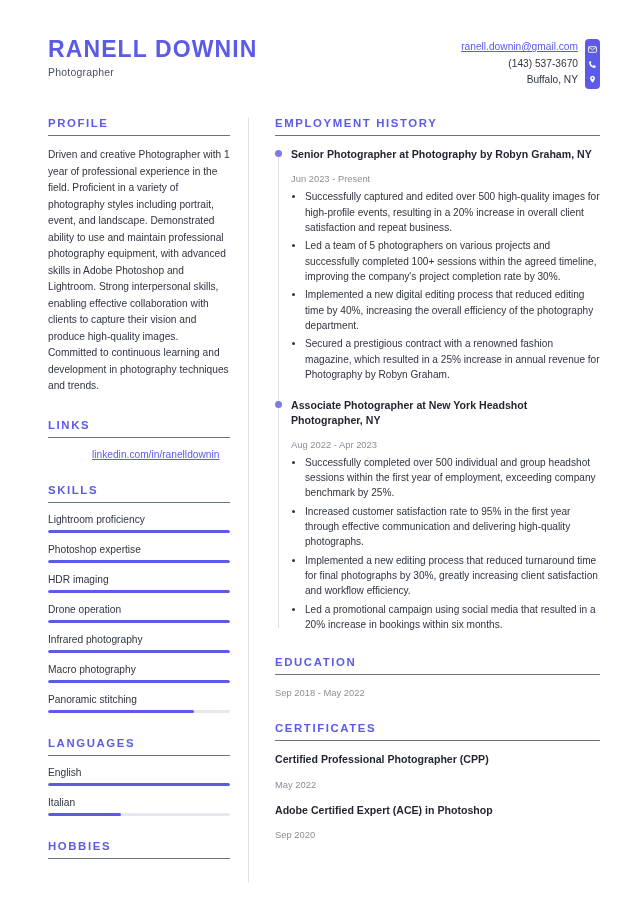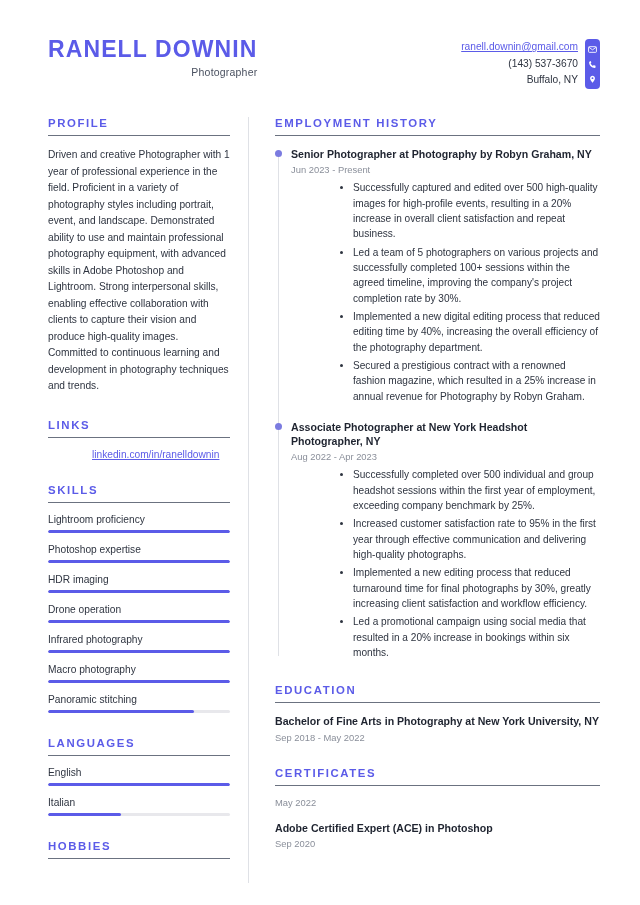--- a/index.html
+++ b/index.html
@@ -11,21 +11,21 @@
     overflow: hidden;
   }
   .page { position: relative; width: 640px; height: 700px; padding: 36px 40px 0 48px; }
 
   
   .header { display: flex; justify-content: space-between; align-items: flex-start; }
   .name {
     font-size: 23px; font-weight: bold; letter-spacing: 1.1px;
     color: #5b5be8; line-height: 1.15;
   }
-  .job-title { font-size: 10.5px; color: #4a5160; margin-top: 4px; letter-spacing: .2px; text-align: right; }
+  .job-title { font-size: 10.5px; color: #4a5160; margin-top: 4px; letter-spacing: .2px; }
 
   .contact-wrap { display: flex; align-items: flex-start; gap: 7px; margin-top: 3px; }
   .contact-lines { text-align: right; font-size: 10.2px; color: #2e3440; line-height: 1.62; }
   .contact-lines a { color: #5b5be8; }
   .icon-bar {
     width: 15px; border-radius: 4px; background: #5b5be8;
     display: flex; flex-direction: column; align-items: center;
     justify-content: space-around; padding: 4px 0; gap: 3px;
     align-self: stretch; min-height: 50px;
   }
@@ -59,23 +59,23 @@
   .timeline::before {
     content: ""; position: absolute; left: 3px; top: 5px; bottom: 4px;
     width: 1px; background: #dfe1e6;
   }
   .job { position: relative; margin-bottom: 16px; }
   .job::before {
     content: ""; position: absolute; left: -16px; top: 3px;
     width: 7px; height: 7px; border-radius: 50%; background: #7b7be0;
   }
   .entry-title { font-size: 10.6px; font-weight: bold; color: #1f2430; line-height: 1.35; }
-  .entry-date { font-size: 9.4px; color: #8a8f9a; margin-top: 3px; }
+  .entry-date { font-size: 9.4px; color: #8a8f9a; margin-top: 12px; }
   .bullets { margin: 5px 0 0 14px; }
-  .bullets li { font-size: 10.1px; line-height: 1.52; margin-bottom: 3px; color: #2e3440; margin-left: 48px; }
+  .bullets li { font-size: 10.1px; line-height: 1.52; margin-bottom: 3px; color: #2e3440; }
 
   .entry { margin-bottom: 13px; }
   .entry-desc { font-size: 10.1px; line-height: 1.55; margin-top: 4px; color: #2e3440; }
 </style>
 </head>
 <body>
 
 <div class="page">
 
   <div class="header">
@@ -234,31 +234,31 @@
               </ul>
             </div>
           </div>
       </div>
 
       <div class="section">
         <div class="sec-title">EDUCATION</div>
         <div class="sec-rule"></div>
         <div id="education-list">
             <div class="entry">
-              <div class="entry-title">Bachelor of Fine Arts in Photography at New York University, NY</div>
               <div class="entry-date">Sep 2018 - May 2022</div>
             </div>
           </div>
       </div>
 
       <div class="section">
         <div class="sec-title">CERTIFICATES</div>
         <div class="sec-rule"></div>
         <div id="certificates-list">
             <div class="entry">
+              <div class="entry-title">Certified Professional Photographer (CPP)</div>
               <div class="entry-date">May 2022</div>
             </div>
             <div class="entry">
               <div class="entry-title">Adobe Certified Expert (ACE) in Photoshop</div>
               <div class="entry-date">Sep 2020</div>
             </div>
           </div>
       </div>
 
     </div>

